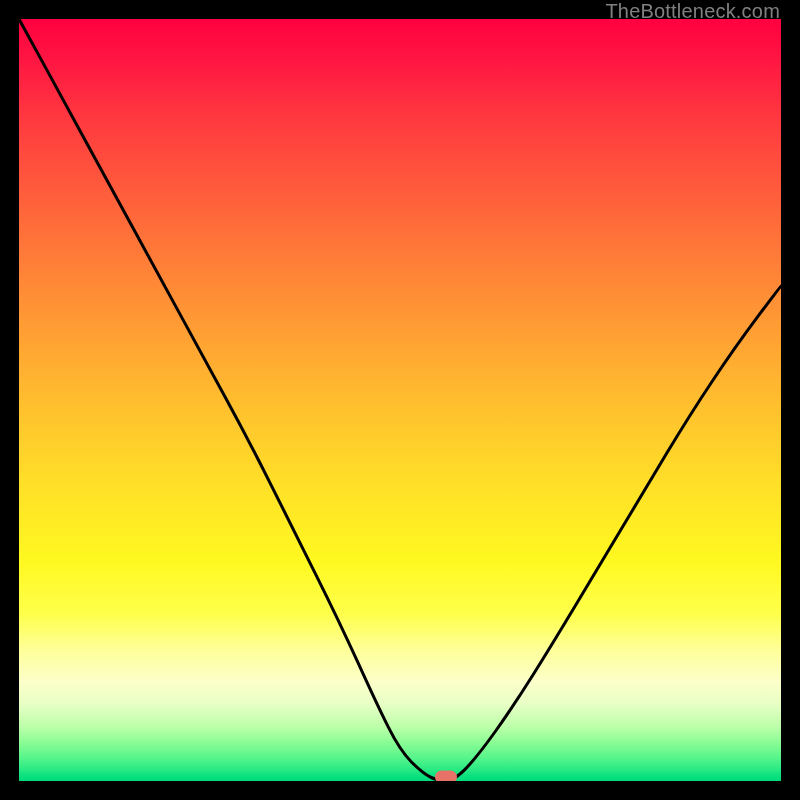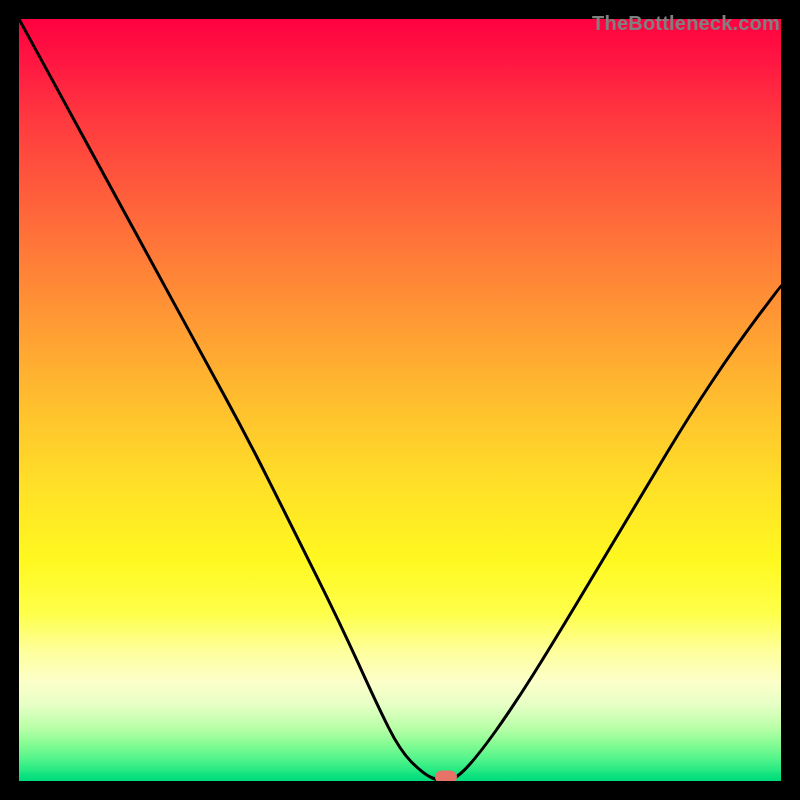--- a/index.html
+++ b/index.html
@@ -66,25 +66,25 @@
   .marker {
     position: absolute;
     width: 22px;
     height: 13px;
     border-radius: 7px;
     background: #e77267;
     transform: translate(-50%, -50%);
   }
   .watermark {
     position: absolute;
-    top: 12px;
+    top: 0px;
     right: 20px;
     color: #808080;
     font-size: 20px;
-    font-weight: 700;
+    font-weight: 400;
     letter-spacing: 0.2px;
   }
 </style>
 </head>
 <body>
 
 <div class="frame">
 
   <div class="plot-area">
     <div class="gradient"></div>

